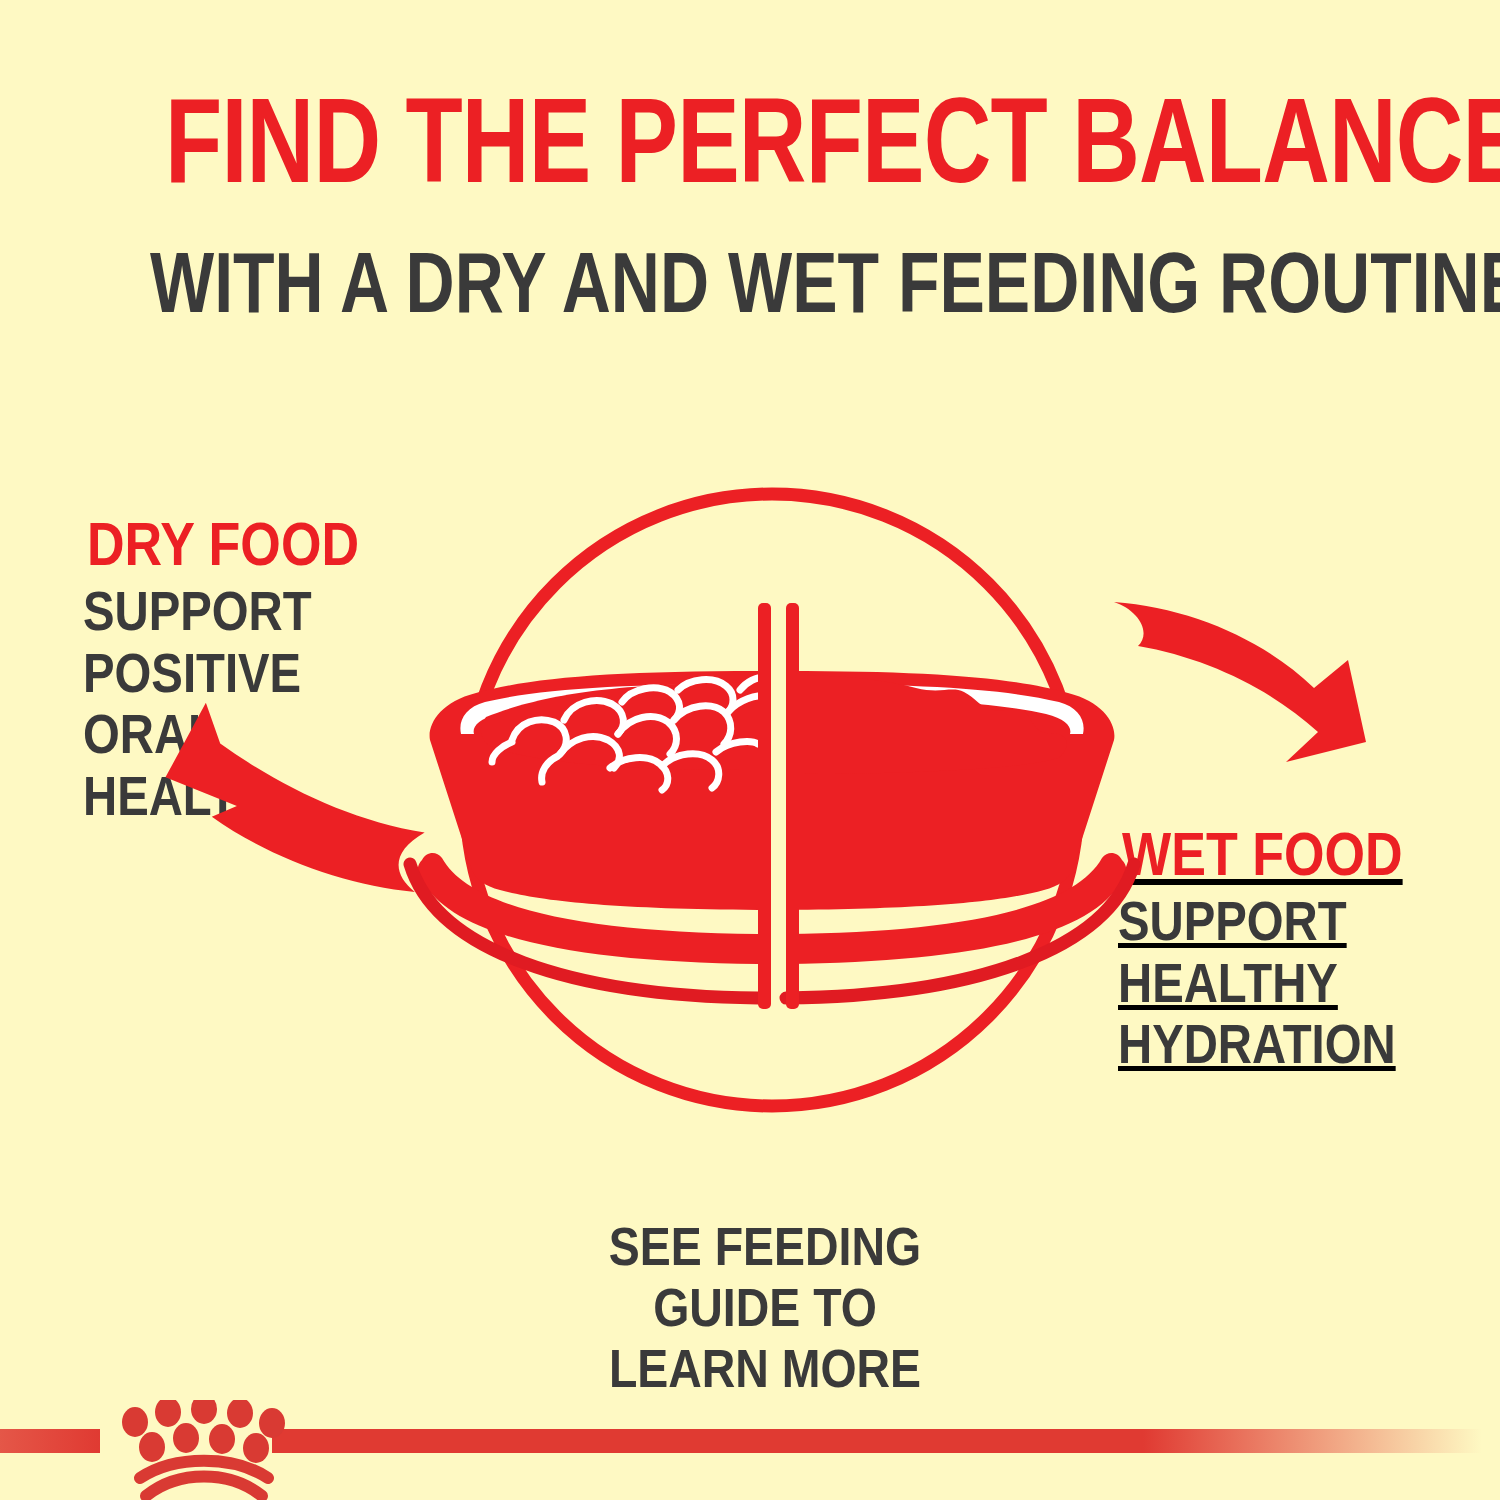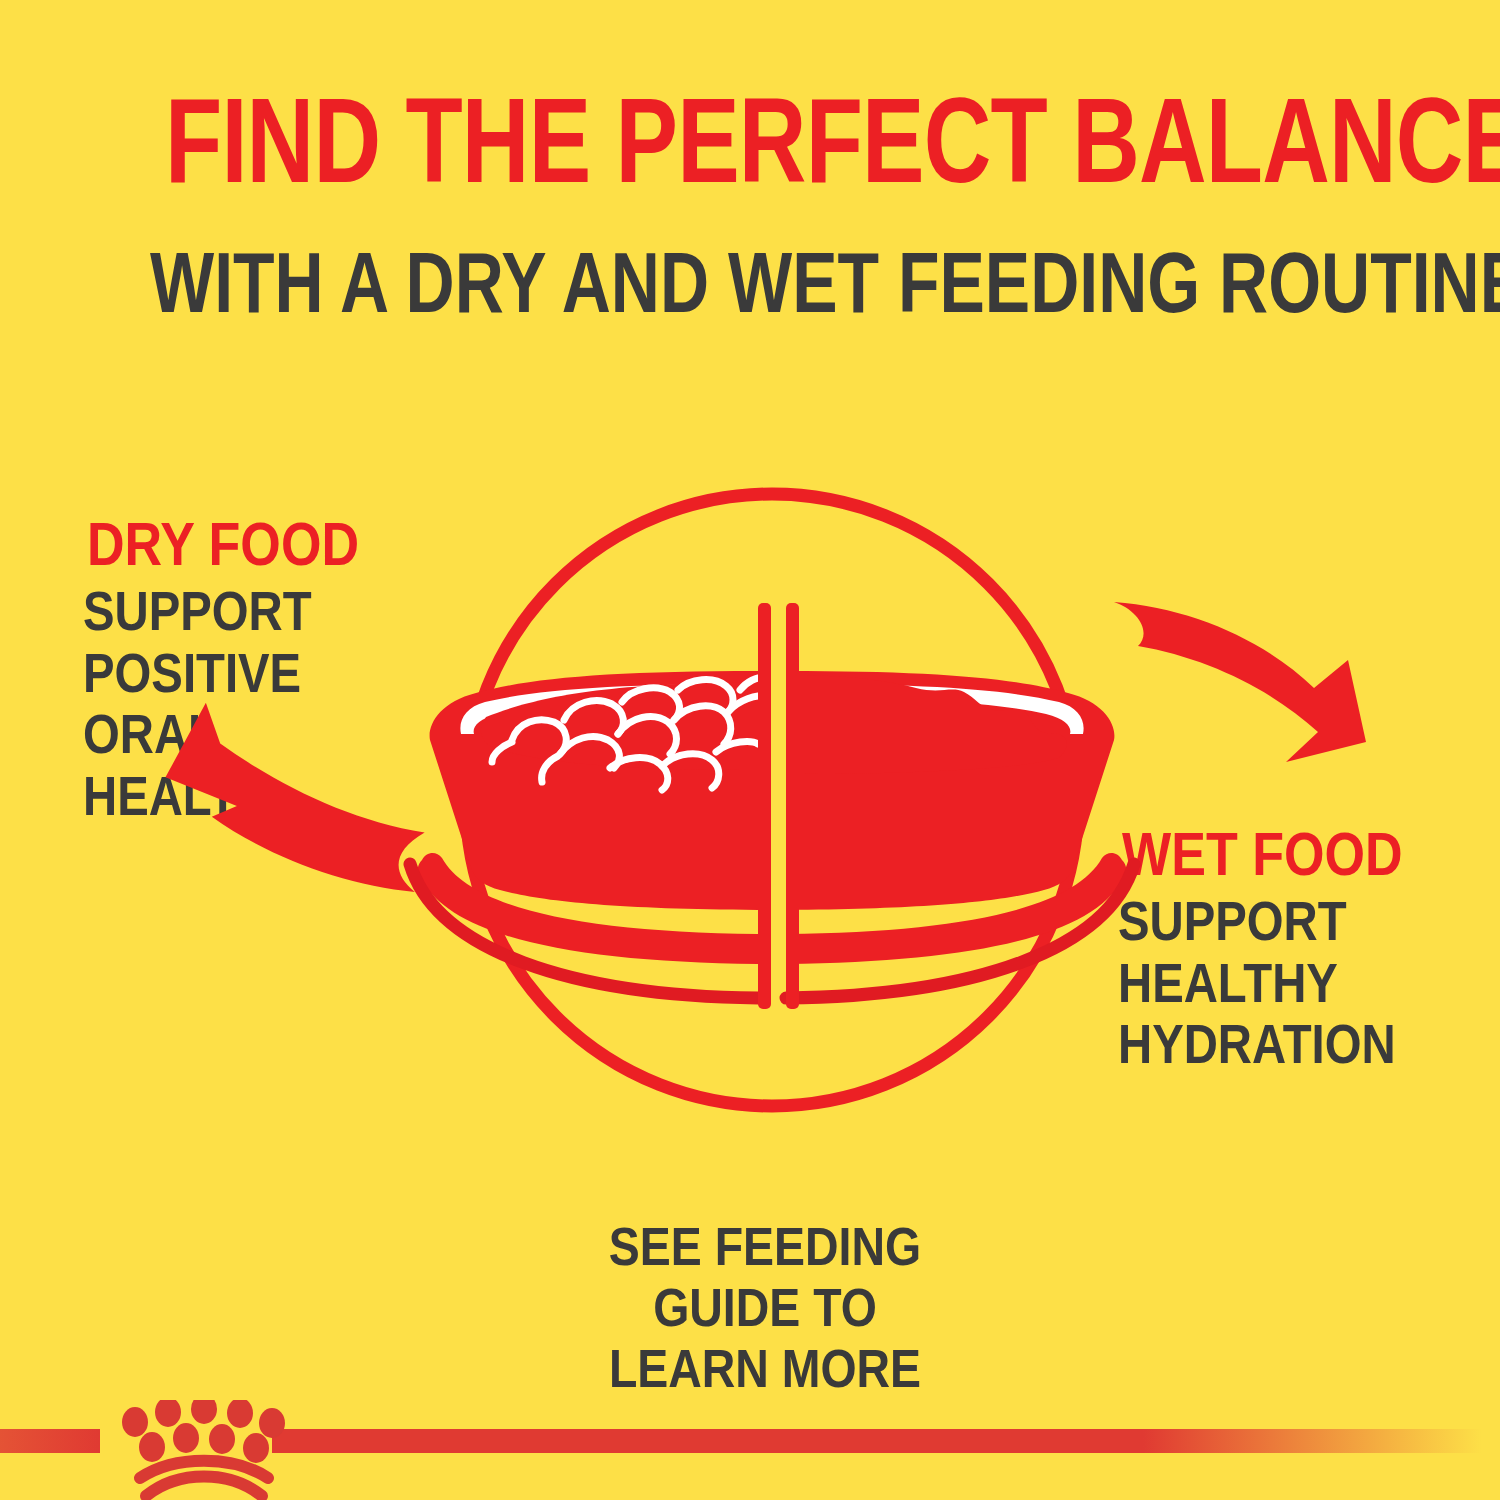--- a/index.html
+++ b/index.html
@@ -7,21 +7,21 @@
     padding: 0;
     background: #ffffff;
   }
   body {
     font-family: "Liberation Sans", sans-serif;
   }
   #page {
     position: relative;
     width: 1500px;
     height: 1500px;
-    background: #fde047;
+    background: #fef9c3;
     overflow: hidden;
   }
 
   
   .headline {
     position: absolute;
     left: 0;
     width: 1500px;
     text-align: center;
     color: #ec2024;
@@ -74,20 +74,21 @@
   }
   #callout-dry {
     left: 55px;
     top: 512px;
     width: 400px;
   }
   #callout-wet {
     left: 1090px;
     top: 822px;
     width: 400px;
+    text-decoration: underline;
   }
 
   
   #caption {
     position: absolute;
     left: 515px;
     top: 1216px;
     width: 500px;
     text-align: center;
     color: #3a3a3a;

